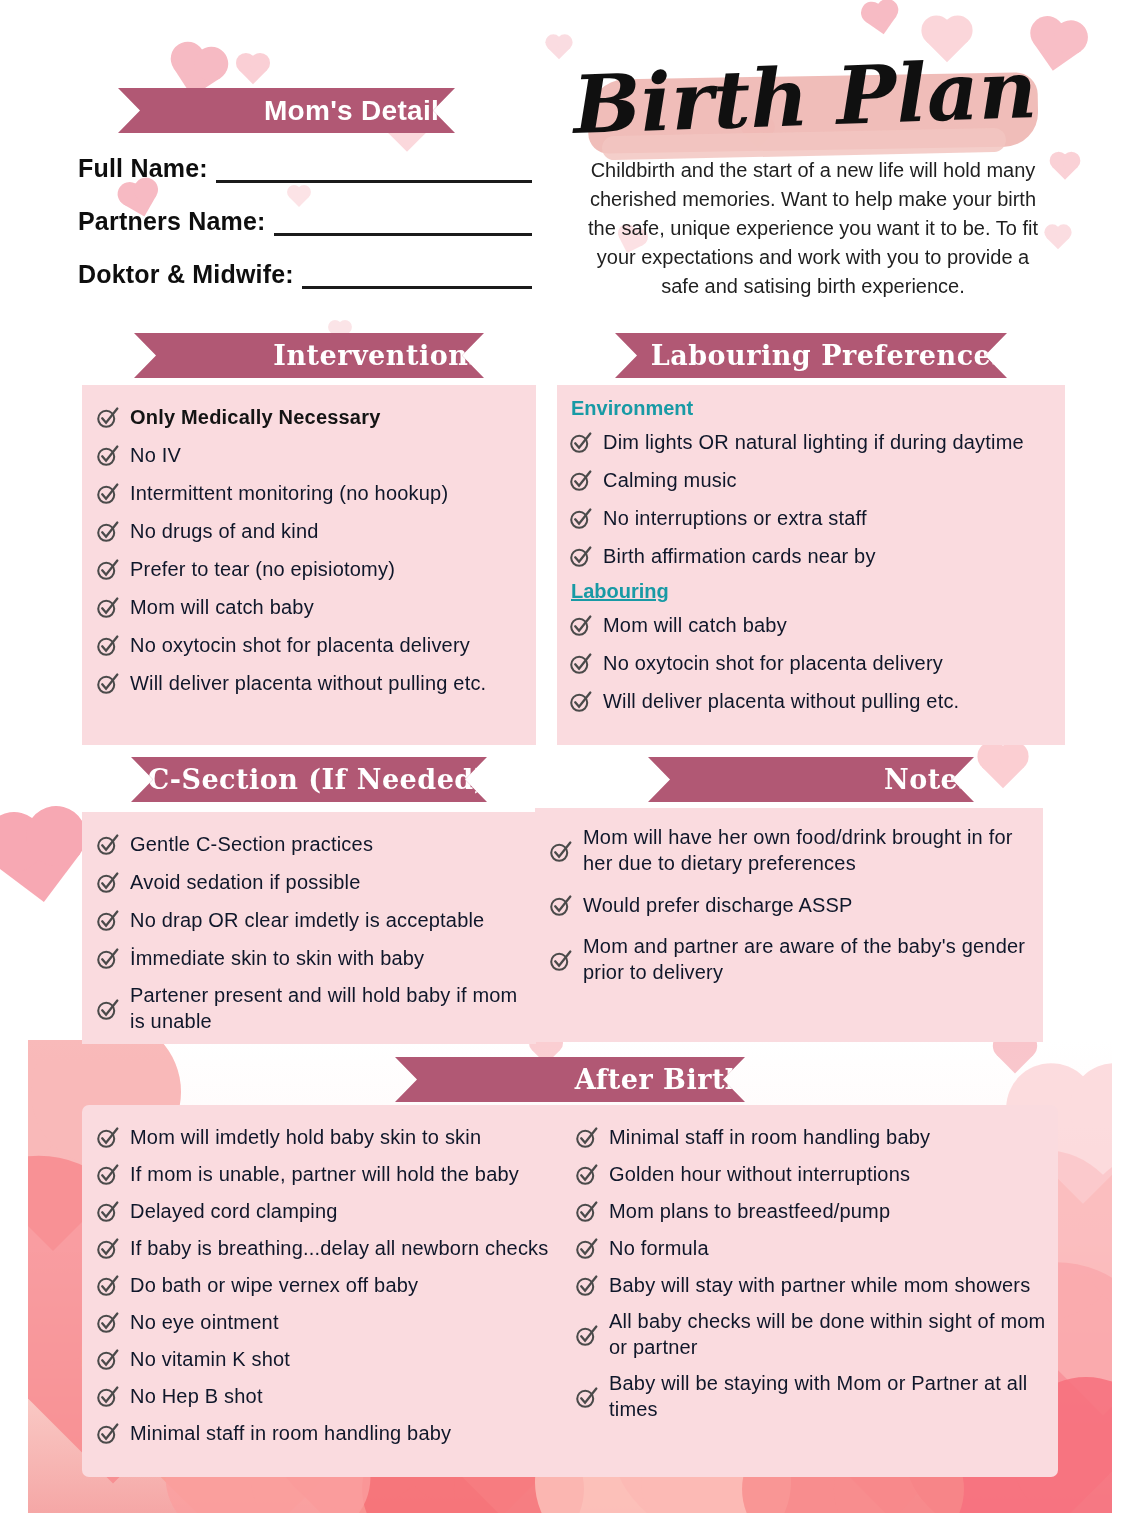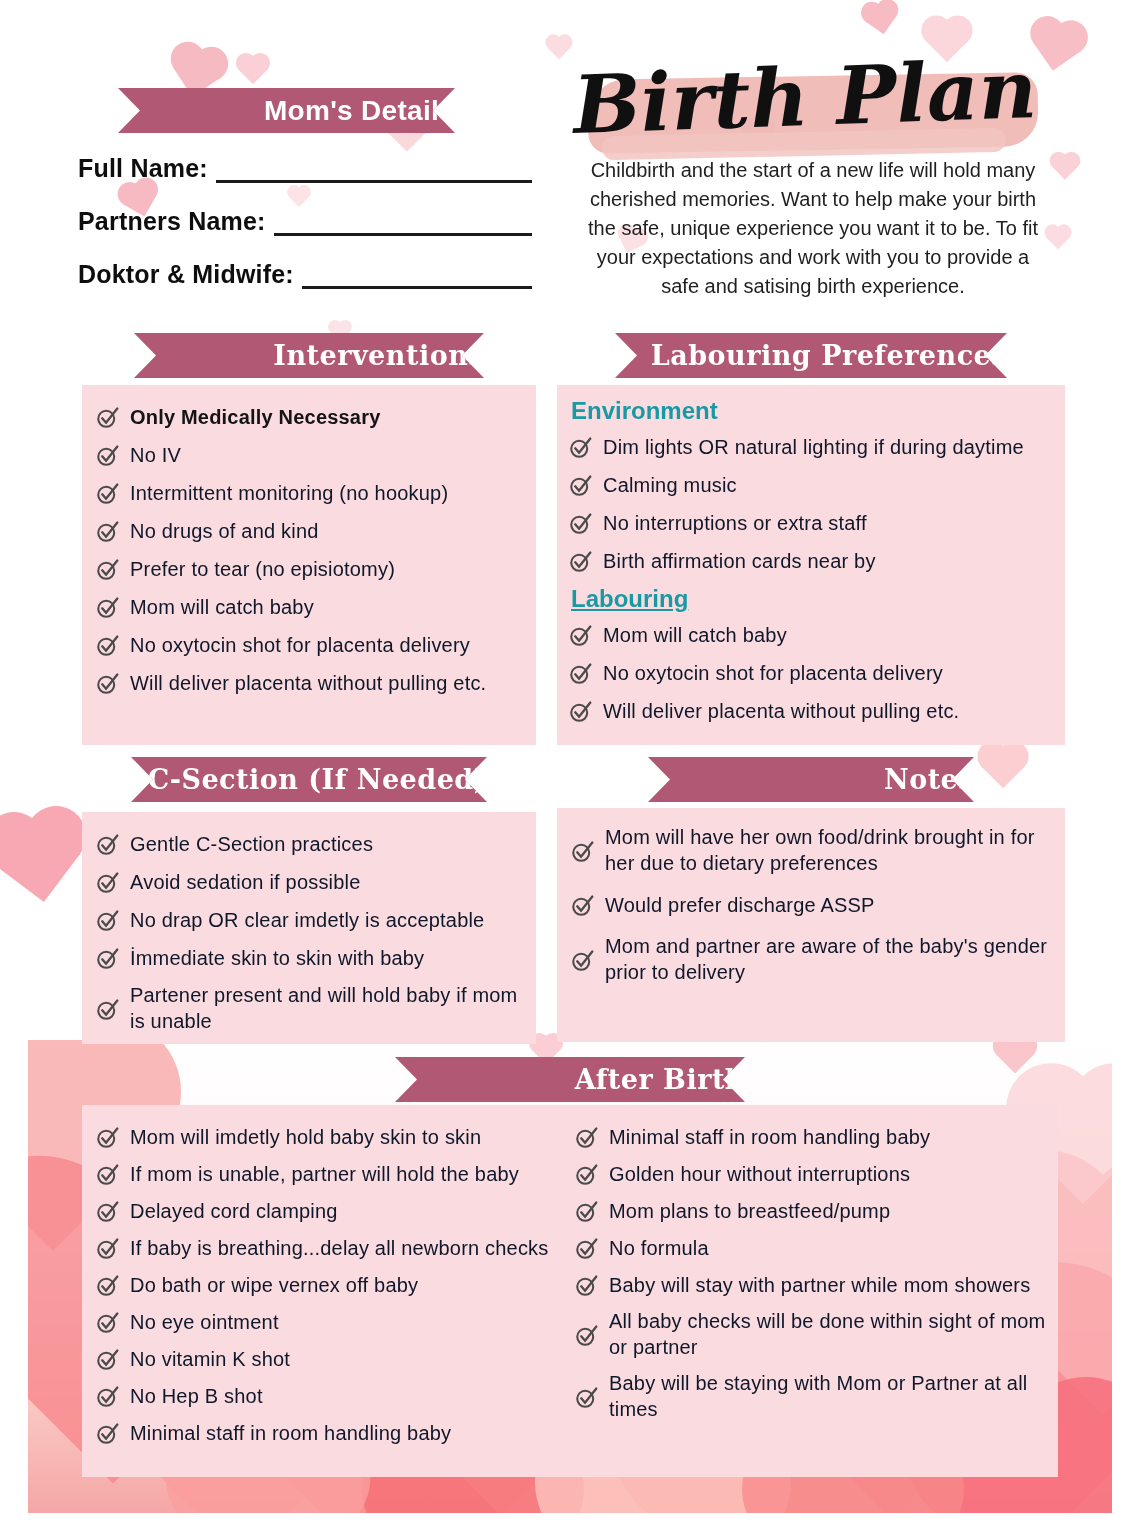--- a/index.html
+++ b/index.html
@@ -42,27 +42,27 @@
   .birth-title { position:absolute; left:560px; top:50px; width:490px; text-align:center; z-index:2;
     font-family:"DejaVu Serif", serif; font-style:italic; font-weight:700; font-size:80px; color:#101010; transform:rotate(-2deg); }
   .intro { position:absolute; left:576px; top:156px; width:474px; text-align:center; z-index:2;
     font-size:20px; line-height:1.45; color:#1f1f1f; }
 
   
   .panel { position:absolute; background:var(--panel); z-index:2; }
   #panel-interventions { left:82px;  top:385px;  width:454px; height:360px; padding:18px 6px 6px 14px; }
   #panel-labouring     { left:557px; top:385px;  width:508px; height:360px; padding:10px 6px 6px 12px; }
   #panel-csection      { left:82px;  top:812px;  width:454px; height:232px; padding:18px 6px 6px 14px; }
-  #panel-notes         { left:557px; top:808px;  width:508px; height:234px; padding:16px 6px 6px 14px; }
-  #panel-after         { left:82px;  top:1105px; width:976px; height:372px; padding:18px 12px 28px 14px; }
+  #panel-notes         { left:535px; top:808px;  width:508px; height:234px; padding:16px 6px 6px 14px; }
+  #panel-after         { left:82px;  top:1105px; width:976px; height:372px; padding:18px 12px 28px 14px;border-radius:7px; }
   .after-cols { display:flex; gap:8px; }
   .after-col-left  { width:50%; }
   .after-col-right { width:50%; }
 
-  .group-heading { color:var(--teal); font-size:24px; font-weight:700; margin:2px 0 8px 2px; }
+  .group-heading { color:var(--teal); font-size:20px; font-weight:700; margin:2px 0 8px 2px; }
   #panel-labouring .group-heading.second { margin-top:2px;text-decoration:underline; }
 
   
   .check-item { display:flex; align-items:center; gap:10px; margin-bottom:11px; }
   .check-icon { flex:0 0 auto; color:var(--check); line-height:0; margin-top:1px; }
   .check-text { font-size:20px; line-height:1.3; color:#0f172a; letter-spacing:.2px; }
   .check-item.bold .check-text { font-weight:700; color:#141414; }
   #panel-notes .check-item { margin-bottom:15px; }
   #panel-after .check-item { margin-bottom:10px; }
 </style>

